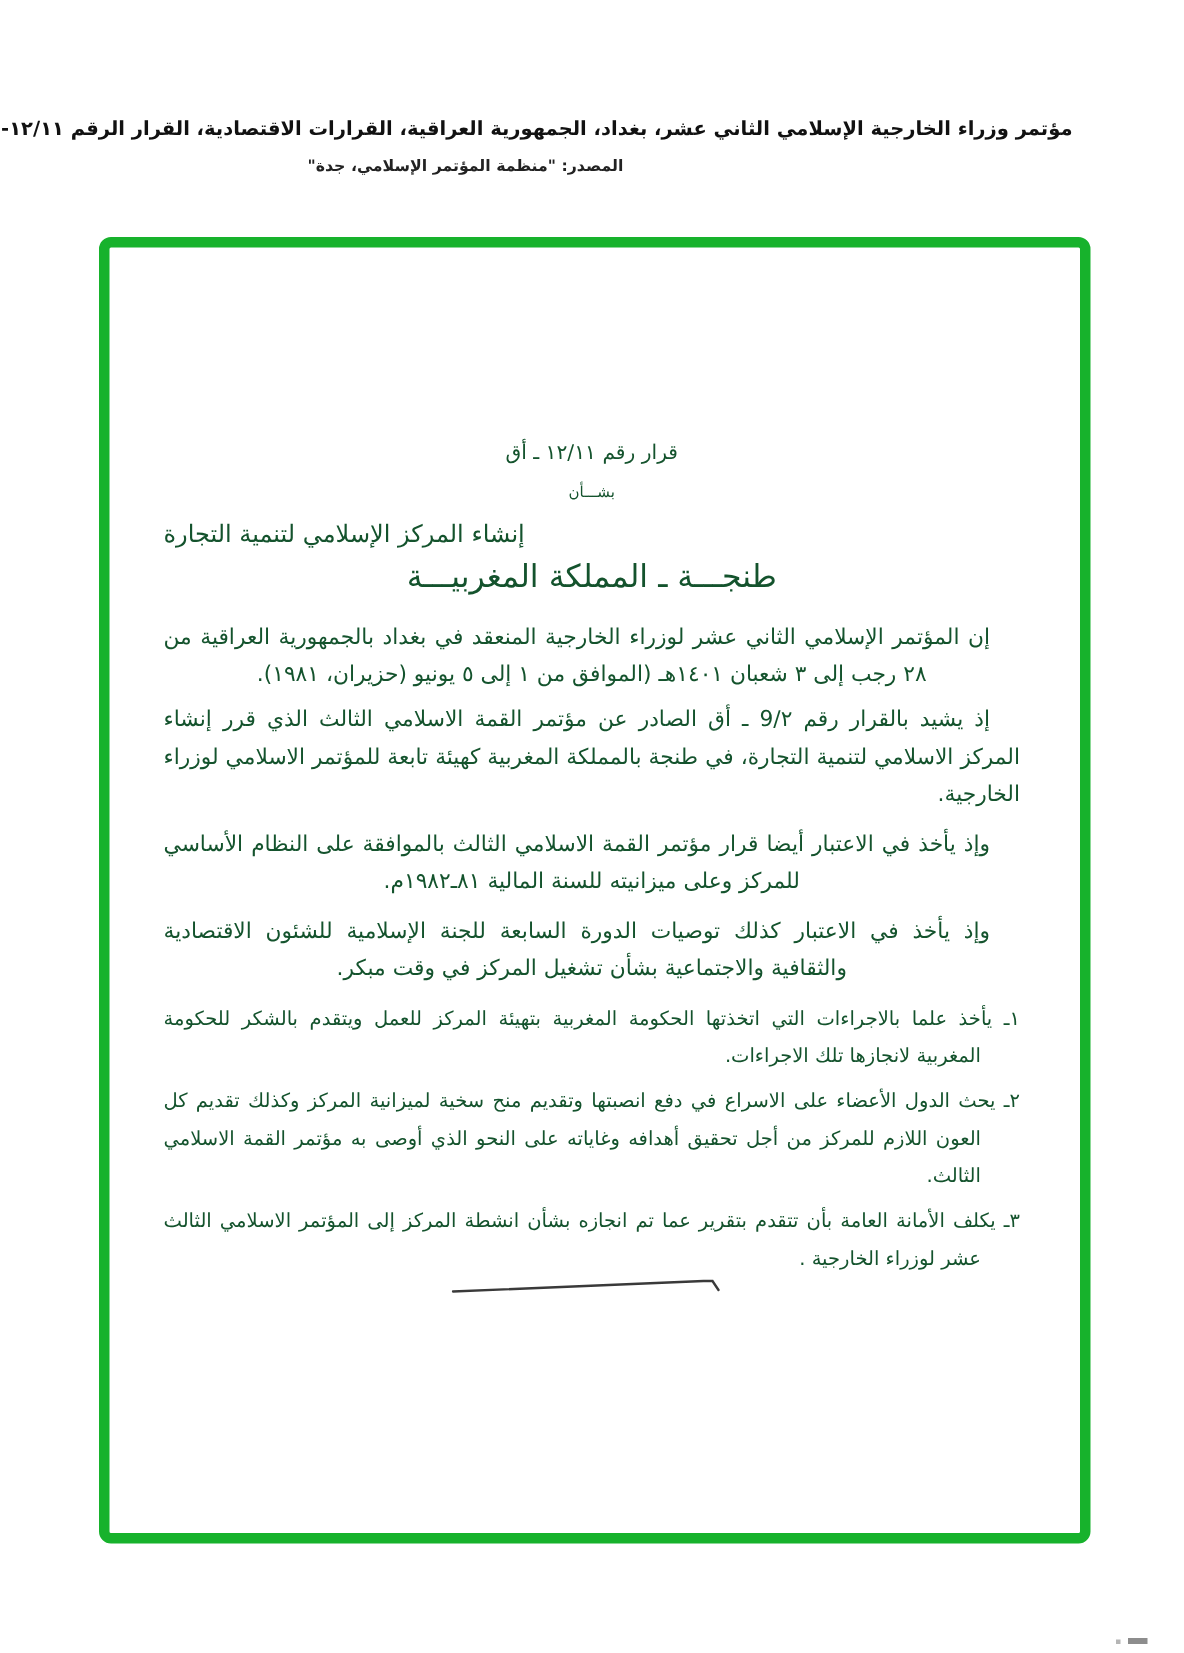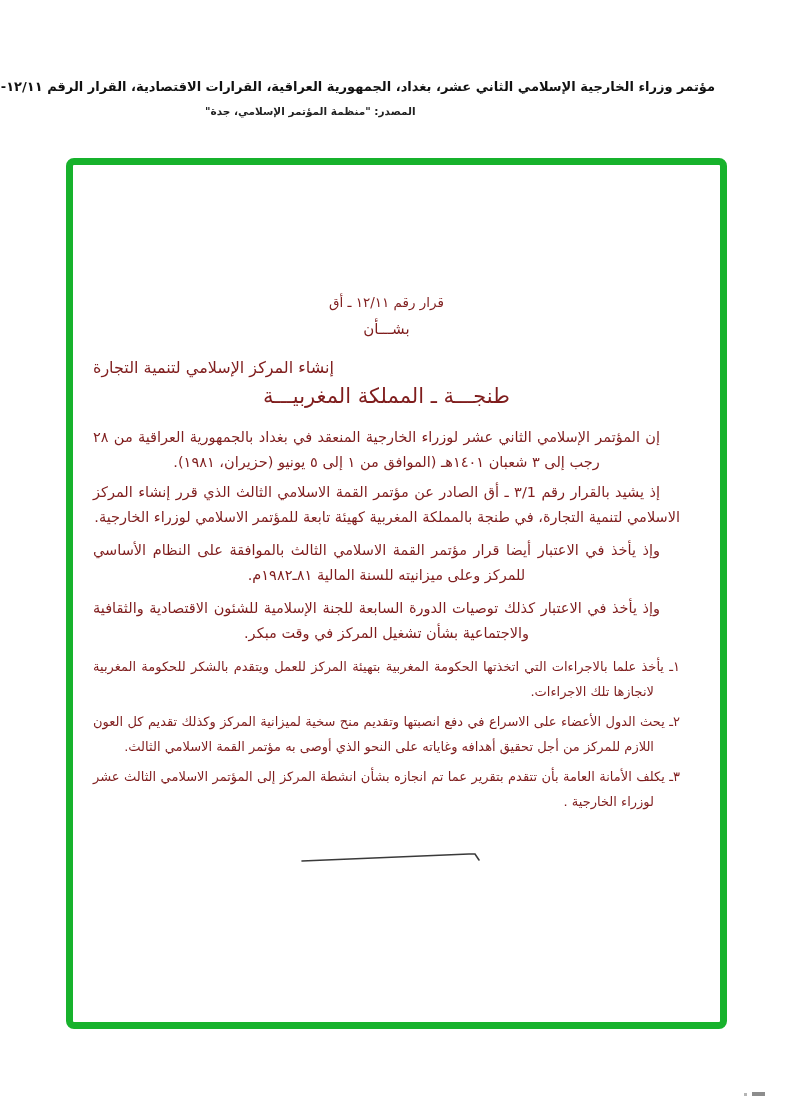--- a/index.html
+++ b/index.html
@@ -18,26 +18,26 @@
     direction:rtl;font-weight:bold;font-size:10.5px;color:#222;
   }
   
   .frame{
     position:absolute;left:66px;top:158px;width:661px;height:871px;
     box-sizing:border-box;border:7px solid #17b22c;border-radius:8px;
     background:#fff;
   }
   
   .doc{
-    position:absolute;left:20px;right:40px;top:128px;
-    direction:rtl;color:#7f1d1d;
+    position:absolute;left:36px;right:40px;top:128px;
+    direction:rtl;color:#14532d;
     filter:blur(0.2px);
   }
   .t1{font-size:13.5px;line-height:18px;text-align:center;margin:0 0 8px 0;}
-  .t2{font-size:15px;line-height:20px;text-align:center;margin:0 0 18px 0;}
+  .t2{font-size:10px;line-height:20px;text-align:center;margin:0 0 6px 0;}
   .t3{font-size:16px;line-height:22px;text-align:left;margin:0 0 6px 0;}
   .t4{font-size:21px;line-height:22px;text-align:center;margin:0 0 18px 0;}
   .para{
     font-size:14.5px;line-height:25px;margin:0 0 5px 0;
     text-align:justify;text-indent:20px;
   }
   .last-center{text-align-last:center;}
   .item{
     font-size:13px;line-height:25px;margin:0 0 5px 0;
     text-align:justify;padding-right:26px;text-indent:-26px;
@@ -57,21 +57,21 @@
 
 <div class="frame">
   <div class="doc">
 
     <div class="t1">قرار رقم ١٢/١١ ـ أق</div>
     <div class="t2">بشـــأن</div>
     <div class="t3">إنشاء المركز الإسلامي لتنمية التجارة</div>
     <div class="t4">طنجـــة ـ المملكة المغربيـــة</div>
 
     <p class="para last-center">إن المؤتمر الإسلامي الثاني عشر لوزراء الخارجية المنعقد في بغداد بالجمهورية العراقية من ٢٨ رجب إلى ٣ شعبان ١٤٠١هـ (الموافق من ١ إلى ٥ يونيو (حزيران، ١٩٨١).</p>
-    <p class="para gap-lg">إذ يشيد بالقرار رقم ٣/1 ـ أق الصادر عن مؤتمر القمة الاسلامي الثالث الذي قرر إنشاء المركز الاسلامي لتنمية التجارة، في طنجة بالمملكة المغربية كهيئة تابعة للمؤتمر الاسلامي لوزراء الخارجية.</p>
+    <p class="para gap-lg">إذ يشيد بالقرار رقم 9/٢ ـ أق الصادر عن مؤتمر القمة الاسلامي الثالث الذي قرر إنشاء المركز الاسلامي لتنمية التجارة، في طنجة بالمملكة المغربية كهيئة تابعة للمؤتمر الاسلامي لوزراء الخارجية.</p>
     <p class="para last-center gap-lg">وإذ يأخذ في الاعتبار أيضا قرار مؤتمر القمة الاسلامي الثالث بالموافقة على النظام الأساسي للمركز وعلى ميزانيته للسنة المالية ٨١ـ١٩٨٢م.</p>
     <p class="para last-center gap-lg">وإذ يأخذ في الاعتبار كذلك توصيات الدورة السابعة للجنة الإسلامية للشئون الاقتصادية والثقافية والاجتماعية بشأن تشغيل المركز في وقت مبكر.</p>
 
     <p class="item">١ـ يأخذ علما بالاجراءات التي اتخذتها الحكومة المغربية بتهيئة المركز للعمل ويتقدم بالشكر للحكومة المغربية لانجازها تلك الاجراءات.</p>
     <p class="item">٢ـ يحث الدول الأعضاء على الاسراع في دفع انصبتها وتقديم منح سخية لميزانية المركز وكذلك تقديم كل العون اللازم للمركز من أجل تحقيق أهدافه وغاياته على النحو الذي أوصى به مؤتمر القمة الاسلامي الثالث.</p>
     <p class="item">٣ـ يكلف الأمانة العامة بأن تتقدم بتقرير عما تم انجازه بشأن انشطة المركز إلى المؤتمر الاسلامي الثالث عشر لوزراء الخارجية .</p>
 
   </div>
 
   <svg class="sign-line" width="190" height="14" viewBox="0 0 190 14">

